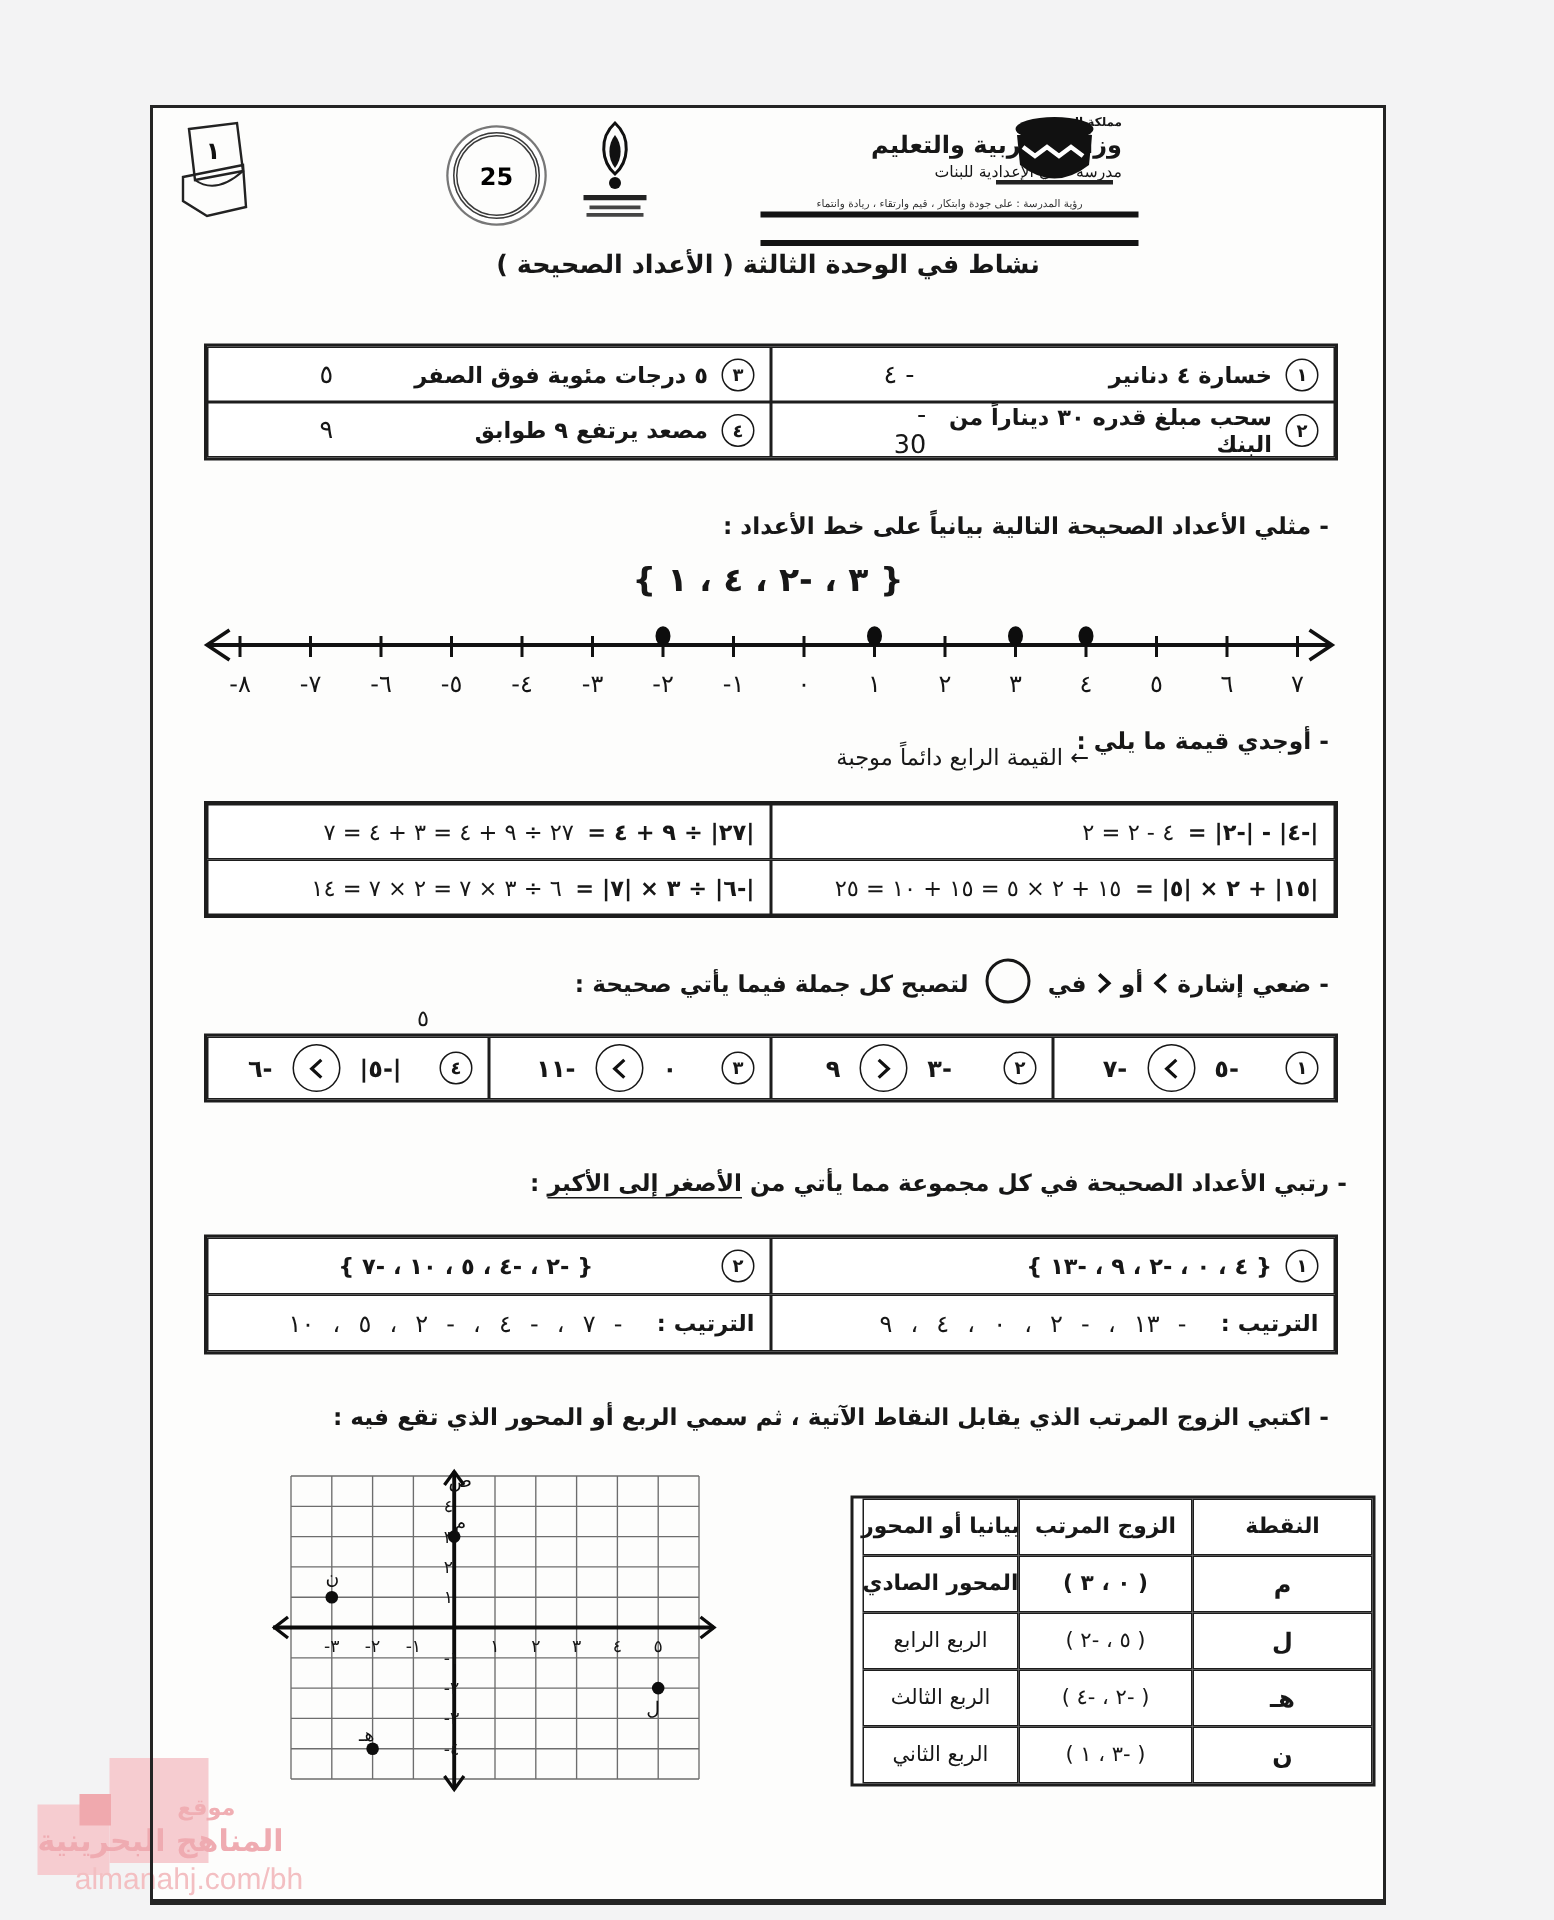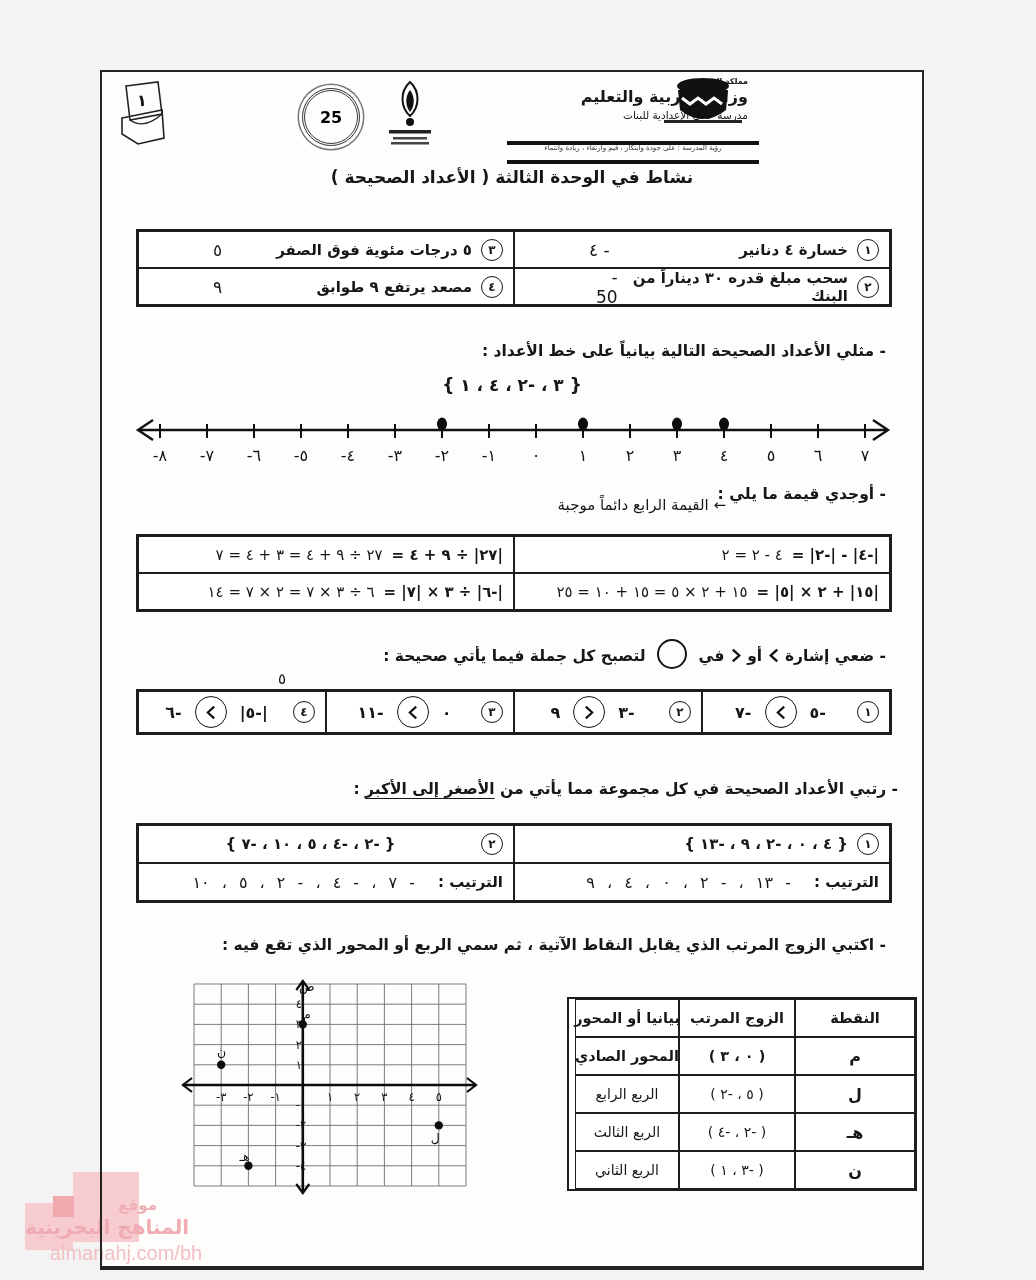--- a/index.html
+++ b/index.html
@@ -12,33 +12,33 @@
   .seal{position:absolute;left:200px;top:16px;width:52px;height:52px;border-radius:50%;
         border:3px double #3a3a3a;box-shadow:0 0 0 3px #fff,0 0 0 4.5px #777;
         display:flex;align-items:center;justify-content:center}
   .seal span{font-size:16px;font-weight:bold;color:#000000;font-family:"DejaVu Sans",sans-serif}
   .slogo{position:absolute;left:283px;top:6px;width:50px;height:74px}
   .ministry{position:absolute;left:352px;top:5px;width:294px;text-align:right;line-height:1.25}
   .min1{font-size:8px;font-weight:bold}
   .min2{font-size:16px;font-weight:bold;letter-spacing:.5px}
   .min3{font-size:10.5px;font-weight:normal;margin-top:2px}
   .mline{position:absolute;height:3.5px;background:#131313}
-  .motto{position:absolute;left:405px;top:72px;width:252px;text-align:center;font-size:7px;color:#333}
+  .motto{position:absolute;left:405px;top:60px;width:252px;text-align:center;font-size:7px;color:#333}
   .emblem{position:absolute;left:556px;top:4px;width:90px;height:54px}
   
   .prompt{position:absolute;font-weight:bold;font-size:15.5px;white-space:nowrap}
   .hw{font-weight:normal}
   .circnum{display:inline-flex;flex:none;align-items:center;justify-content:center;width:20px;height:20px;
            border:1.6px solid #171717;border-radius:50%;font-size:12px;font-weight:bold}
   .t{position:absolute;display:grid;border:2.4px solid #1d1d1d;background:#fff}
   .t>div{border:1.2px solid #1d1d1d;display:flex;align-items:center;gap:9px;padding:0 10px;
          font-weight:bold;font-size:15px}
   .ans{margin-inline-start:auto;margin-inline-end:64px;font-size:17px}
   .title{position:absolute;top:95px;left:0;width:100%;text-align:center;font-weight:bold;font-size:17px}
-  .setline{position:absolute;top:303px;left:0;width:100%;text-align:center;font-weight:bold;font-size:17px}
+  .setline{position:absolute;top:303px;left:0;width:100%;text-align:center;font-weight:bold;font-size:22px}
   .nline{position:absolute;left:28px;top:338px}
   .note{position:absolute;right:196px;top:424px;font-size:15px}
   .exprcell{justify-content:flex-start;white-space:nowrap}
   .exprcell .work{font-size:15px}
   
   .cmp{padding:0 10px}
   .cmp .expr{flex:1;display:flex;align-items:center;justify-content:center;gap:13px;font-size:16px}
   .scirc{width:30px;height:30px;flex:none;border:1.9px solid #161616;border-radius:50%;
          display:flex;align-items:center;justify-content:center}
   .pcircle{display:inline-block;width:26px;height:26px;border:2px solid #161616;border-radius:50%;
@@ -112,21 +112,21 @@
         <span class="hw ans">- ٤</span>
       </div>
       <div>
         <span class="circnum">٣</span>
         <span>٥ درجات مئوية فوق الصفر</span>
         <span class="hw ans">٥</span>
       </div>
       <div>
         <span class="circnum">٢</span>
         <span>سحب مبلغ قدره ٣٠ ديناراً من البنك</span>
-        <span class="hw ans">- 50</span>
+        <span class="hw ans">- 30</span>
       </div>
       <div>
         <span class="circnum">٤</span>
         <span>مصعد يرتفع ٩ طوابق</span>
         <span class="hw ans">٩</span>
       </div>
     </div>
 
     <div class="prompt" style="right:36px;top:270px">- مثلي الأعداد الصحيحة التالية بيانياً على خط الأعداد :</div>
     <div class="setline">{ ٣ ، -٢ ، ٤ ، ١ }</div>

